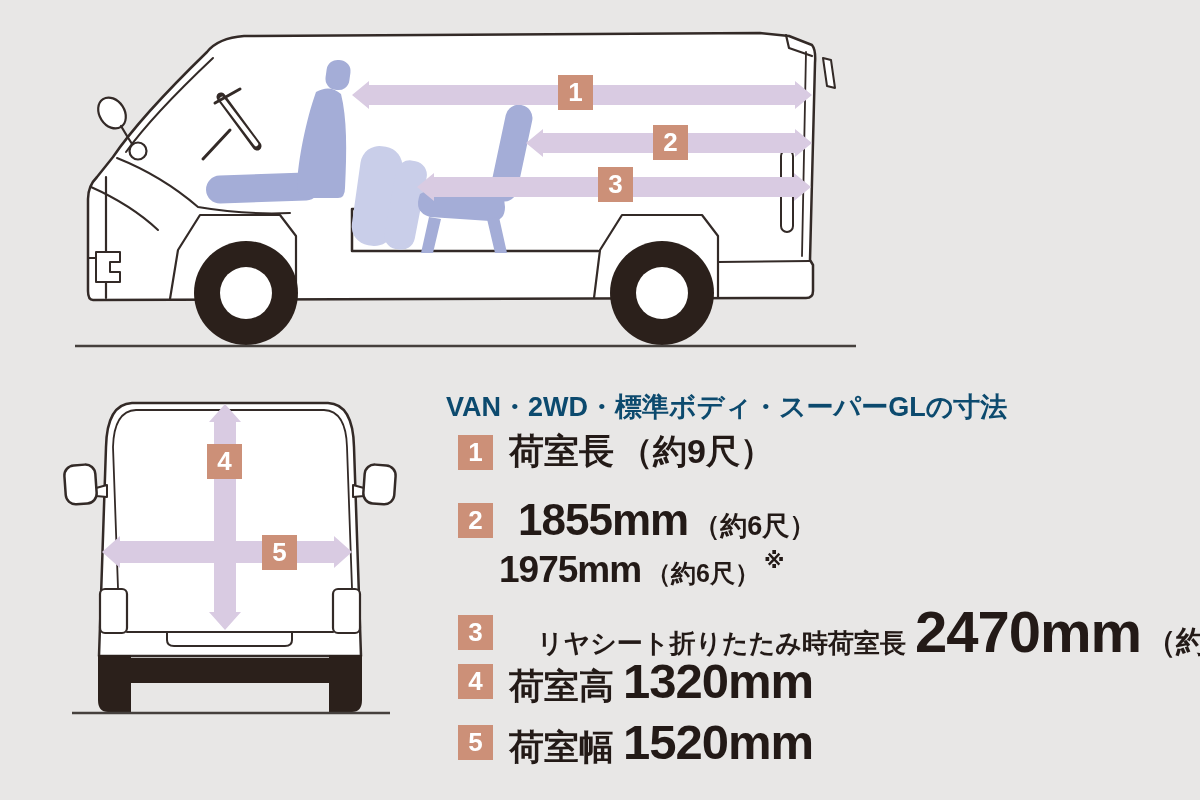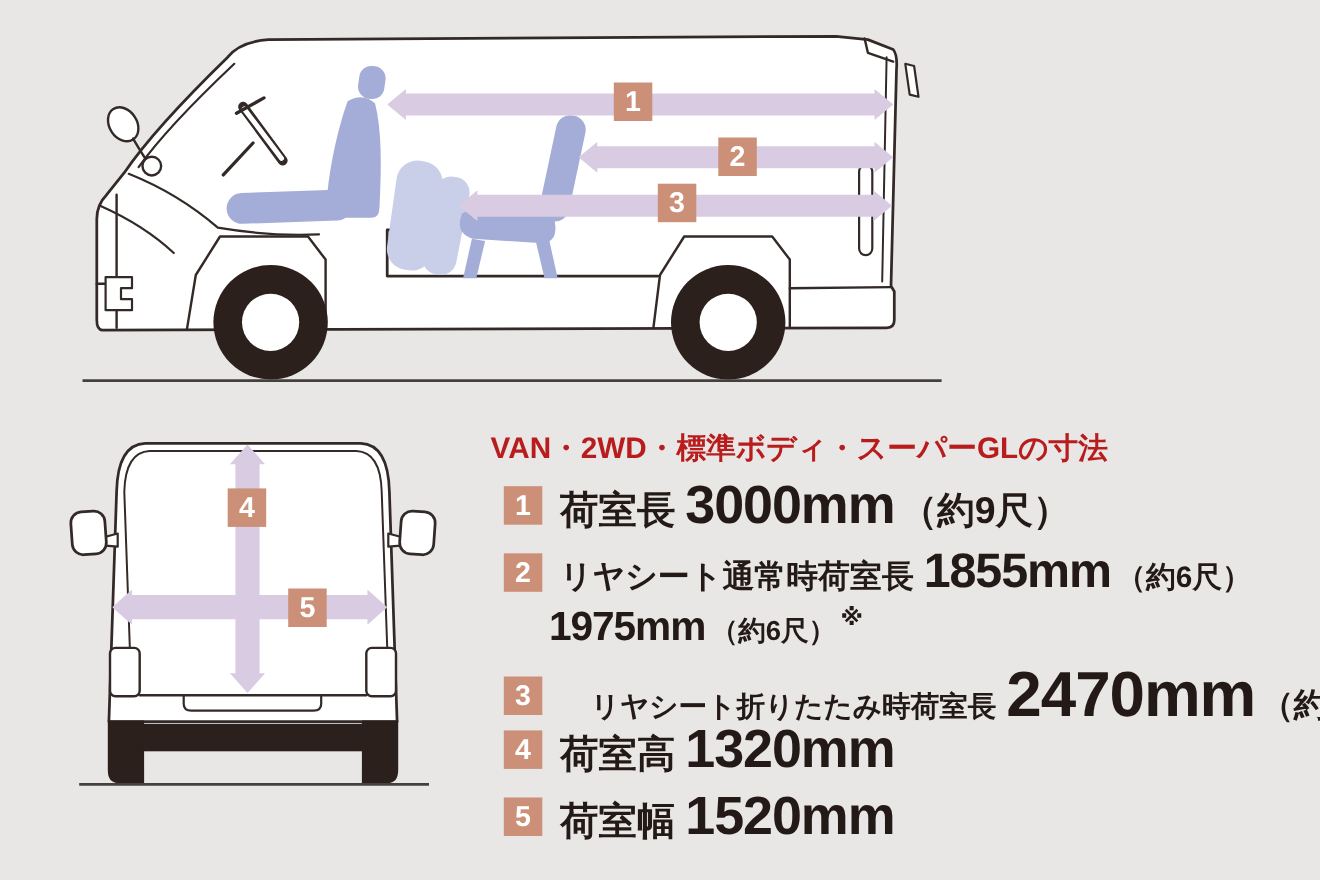--- a/index.html
+++ b/index.html
@@ -11,21 +11,21 @@
   .arrow{position:absolute;height:28px;background:#d9cbe2;z-index:2;
     clip-path:polygon(0 50%,17px 0,17px 4px,calc(100% - 17px) 4px,calc(100% - 17px) 0,100% 50%,
       calc(100% - 17px) 100%,calc(100% - 17px) calc(100% - 4px),17px calc(100% - 4px),17px 100%);}
   .arrow.big{height:32px;
     clip-path:polygon(0 50%,18px 0,18px 5px,calc(100% - 18px) 5px,calc(100% - 18px) 0,100% 50%,
       calc(100% - 18px) 100%,calc(100% - 18px) calc(100% - 5px),18px calc(100% - 5px),18px 100%);}
   .arrow.vert{transform:rotate(90deg);}
 
   .badge{position:absolute;width:35px;height:35px;background:#cc9078;color:#fff;z-index:3;
     font-size:26px;font-weight:700;line-height:35px;text-align:center;}
-  .hdr{position:absolute;left:446px;top:389px;font-size:27px;font-weight:600;white-space:nowrap;z-index:3;color:#b91c1c;}
+  .hdr{position:absolute;left:446px;top:389px;font-size:27px;font-weight:600;white-space:nowrap;z-index:3;color:#0c4a6e;}
   .row{position:absolute;display:flex;align-items:baseline;white-space:nowrap;z-index:3;color:#231a17;line-height:1.05;}
   .row .nbadge{width:35px;height:35px;background:#cc9078;color:#fff;font-size:26px;font-weight:700;
     line-height:35px;text-align:center;align-self:center;margin-right:16px;flex:none;}
   .lbl{font-weight:600;font-family:Liberation Serif, serif;}
   .val{font-weight:800;margin-left:9px;letter-spacing:-1px;}
   .note{font-weight:700;margin-left:5px;}
   .mark{font-size:21px;font-weight:600;position:relative;top:-14px;margin-left:4px;}
   .r-big .lbl{font-size:35px;} .r-big .val{font-size:49px;} .r-big .note{font-size:34px;}
   .r-mid .lbl{font-size:29px;} .r-mid .val{font-size:44px;} .r-mid .note{font-size:27px;}
   .r-mid3 .lbl{font-size:26px;margin-left:28px;} .r-mid3 .val{font-size:58px;} .r-mid3 .note{font-size:30px;}
@@ -129,27 +129,25 @@
   <div class="badge" style="left:653px;top:125px">2</div>
   <div class="badge" style="left:598px;top:167px">3</div>
   <div class="badge" style="left:207px;top:444px">4</div>
   <div class="badge" style="left:262px;top:535px">5</div>
 
   <div class="hdr">VAN・2WD・標準ボディ・スーパーGLの寸法</div>
 
   <div class="row r-big" style="left:458px;top:434px">
     <span class="nbadge">1</span>
     <span class="lbl">荷室長</span>
-    <span class="val">3000mm</span>
     <span class="note">（約9尺）</span>
   </div>
 
   <div class="row r-mid" style="left:458px;top:497px">
     <span class="nbadge">2</span>
-    <span class="lbl">リヤシート通常時荷室長</span>
     <span class="val">1855mm</span>
     <span class="note">（約6尺）</span>
   </div>
 
   <div class="row r-sub" style="top:551px">
     <span class="val">1975mm</span>
     <span class="note">（約6尺）</span>
     <span class="mark">※</span>
   </div>
 

